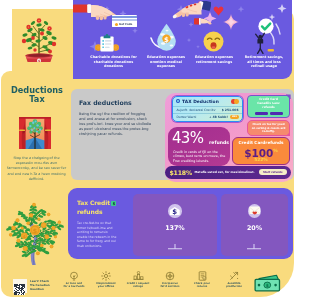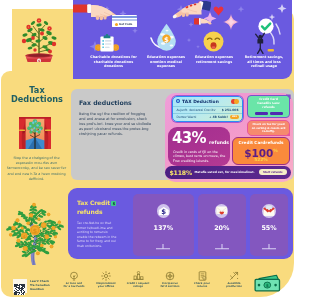--- a/index.html
+++ b/index.html
@@ -33,21 +33,21 @@
   
   .fax-title{position:absolute;left:79px;top:99px;color:#1d3c5a;font-weight:bold;font-size:6.2px;}
   .fax-body{position:absolute;left:79px;top:112px;width:73px;color:#33465c;font-size:3.5px;line-height:4.9px;}
 
   
   .tax-card{position:absolute;left:172px;top:96px;width:71px;height:26px;border-radius:5px;
     background:linear-gradient(150deg,#a8e6f8 0%,#b4e9f4 40%,#c6edde 75%,#d8f0c6 100%);
     border:1.4px solid #2a8ef5;overflow:hidden;box-shadow:0 0 0 1px #a857cf;}
 
   
-  .pct{position:absolute;left:172px;top:130px;color:#fff;font-weight:bold;font-size:15px;letter-spacing:-.7px;line-height:16px;}
+  .pct{position:absolute;left:172px;top:130px;color:#fff;font-weight:normal;font-size:15px;letter-spacing:-.7px;line-height:16px;}
   .pct-suffix{position:absolute;left:209px;top:140px;color:#fff;font-size:4.6px;font-weight:bold;}
   .pct-body{position:absolute;left:173px;top:150px;width:56px;color:#fff;font-size:3.3px;line-height:4.4px;}
 
   
   .bar-strip{position:absolute;left:165px;top:166px;width:126px;height:12.5px;border-radius:6.5px;
     background:linear-gradient(100deg,#4a1f82 0%,#532488 45%,#5e2990 100%);}
 
   
   .sparkles{position:absolute;left:0;top:0;}
   .hero-icon{position:absolute;}
@@ -368,22 +368,22 @@
       <path d="M6.5 41.5 h27 l-2.6 8.2 a1.8 1.8 0 0 1 -1.7 1.2 h-18.4 a1.8 1.8 0 0 1 -1.7 -1.2z" fill="#d0343a"></path>
       <path d="M6.5 41.5 h27 l-1 3 h-25z" fill="#e8565c"></path>
       <ellipse cx="20" cy="41.5" rx="13.5" ry="2.2" fill="#b92c33"></ellipse>
       <ellipse cx="20" cy="41.4" rx="11" ry="1.4" fill="#8c2128"></ellipse>
       <circle cx="20" cy="46.5" r="2" fill="#f5eee8"></circle>
       <text x="20" y="48.1" font-size="3.2" font-weight="bold" fill="#d0343a" text-anchor="middle" font-family="DejaVu Sans">$</text>
     </svg>
   </div>
 
   <div class="rail-title">
+    <div>Deductions</div>
     <div>Tax</div>
-    <div>Deductions</div>
   </div>
 
   <div class="rail-window">
     <svg width="32" height="32" viewBox="0 0 32 32">
       <defs>
           <linearGradient id="wg" x1="0" y1="0" x2="0" y2="1">
         <stop offset="0" stop-color="#f6ab73"></stop>
             <stop offset="1" stop-color="#ef8351"></stop>
           </linearGradient>
         </defs>
@@ -701,36 +701,20 @@
             <path d="M.4 1.2 5.75 5.4 11.1 1.2" fill="none" stroke="#ece4d4" stroke-width=".8"></path>
             <path d="M5.75 6.0C5.3 5.0 3.5 5.3 3.5 6.4c0 .9 1.5 1.6 2.25 2 .75-.4 2.25-1.1 2.25-2 0-1.1-1.8-1.4-2.25-.4z" fill="#dc3b2c"></path>
             <path d="M.4 8 4.2 4.9M11.1 8 7.3 4.9" fill="none" stroke="#ece4d4" stroke-width=".6"></path>
           </svg>
         </div>
         <div class="val">20%</div>
         <svg class="tick" viewBox="0 0 12 6">
           <path d="M0 4 H12 M6 0 V4" stroke="#d9d2f3" stroke-width="0.9" fill="none"></path>
         </svg>
       </div>
-      <div class="bcb" style="flex: 22 1 0%;">
-        <div class="ic">
-          <svg width="12" height="11" viewBox="0 0 12 11">
-            <rect x="3.2" y=".4" width="5.6" height="4.6" rx=".4" fill="#dfeaef"></rect>
-            <path d="M.5 3.1 2.2 2.6 4.4 6 1.1 8.4z" fill="#dc3b2c"></path>
-            <path d="M11.5 3.1 9.8 2.6 7.6 6l3.3 2.4z" fill="#dc3b2c"></path>
-            <path d="M.5 4 6 7.9 11.5 4v6.2a.6.6 0 0 1-.6.6H1.1a.6.6 0 0 1-.6-.6z" fill="#fdfbf2"></path>
-            <path d="M6 9.1 3.2 5.9c-.95-1.1.55-2.6 1.6-1.6L6 5.5l1.2-1.2c1.05-1 2.55.5 1.6 1.6z" fill="#dc3b2c"></path>
-            <path d="M.5 10.8 6 6.6l5.5 4.2z" fill="#fdfbf2"></path>
-          </svg>
-        </div>
-        <div class="val">55%</div>
-        <svg class="tick" viewBox="0 0 12 6">
-          <path d="M0 4 H12 M6 0 V4" stroke="#d9d2f3" stroke-width="0.9" fill="none"></path>
-        </svg>
-      </div>
     </div>
 
   <div class="qr"><svg width="11" height="11" viewBox="0 0 11 11">
         <rect width="11" height="11" fill="#fff"></rect>
         <rect x="0" y="0" width="1" height="1" fill="#2b3440"></rect>
         <rect x="1" y="0" width="1" height="1" fill="#2b3440"></rect>
         <rect x="2" y="0" width="1" height="1" fill="#2b3440"></rect>
         <rect x="3" y="0" width="1" height="1" fill="#2b3440"></rect>
         <rect x="5" y="0" width="1" height="1" fill="#2b3440"></rect>
         <rect x="6" y="0" width="1" height="1" fill="#2b3440"></rect>

